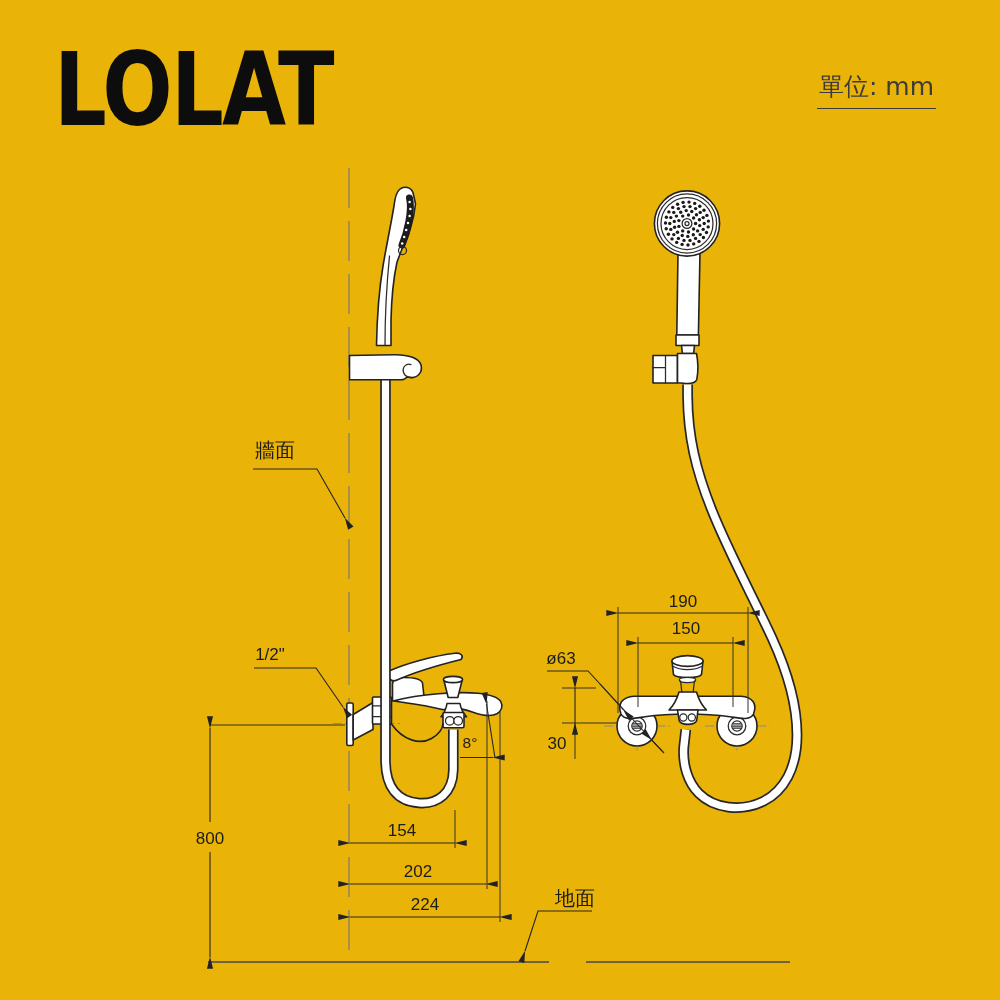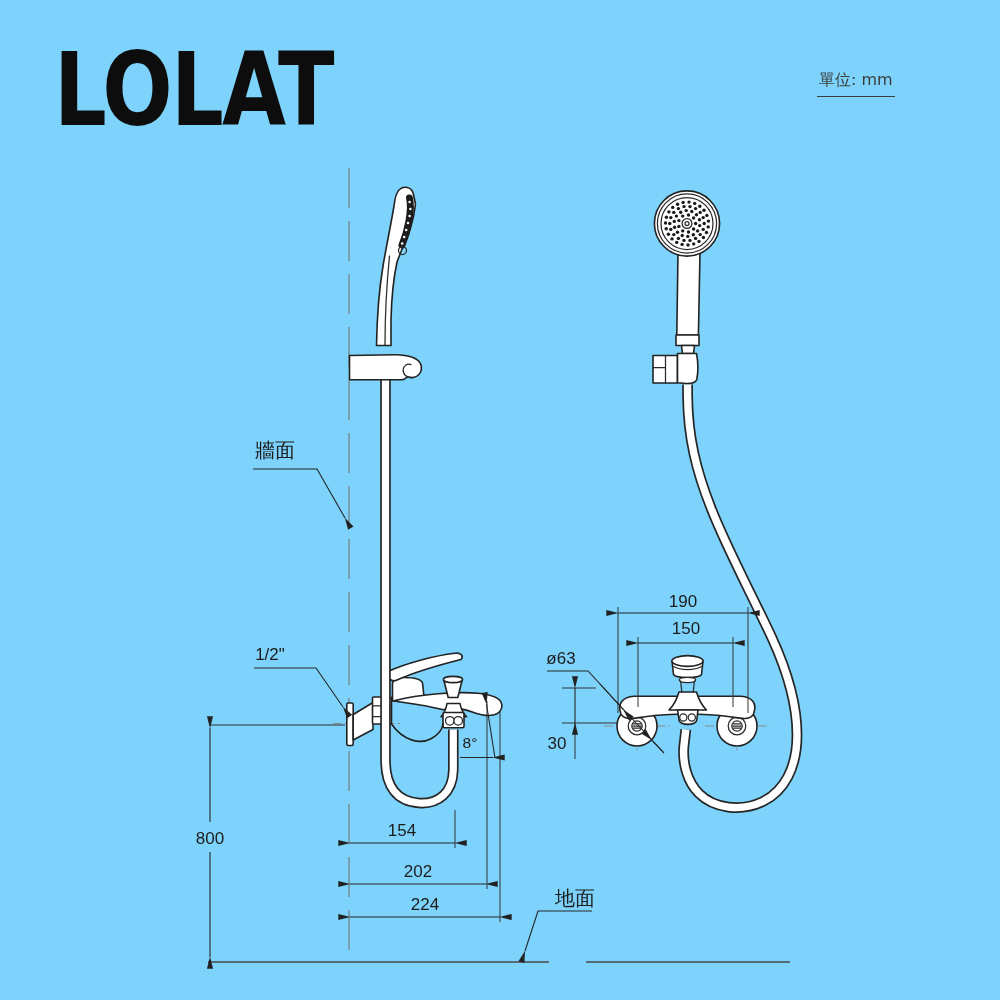--- a/index.html
+++ b/index.html
@@ -1,21 +1,21 @@
 <!DOCTYPE html>
 <html><head>
 <meta charset="utf-8">
 <style>
   html,body{margin:0;padding:0;background:#fff;}
-  .canvas{position:relative;width:1000px;height:1000px;background:#7dd3fc;overflow:hidden;
+  .canvas{position:relative;width:1000px;height:1000px;background:#eab308;overflow:hidden;
           font-family:"Liberation Sans",sans-serif;}
   .logo{position:absolute;left:54px;top:40px;font-family:"DejaVu Sans",sans-serif;
         font-weight:900;font-size:101px;line-height:1;letter-spacing:-2px;color:#0d0d0d;
         transform:scaleX(0.82);transform-origin:left top;}
-  .unit-note{position:absolute;left:817px;top:70px;font-size:16px;color:#3c3c3c;
+  .unit-note{position:absolute;left:817px;top:70px;font-size:25px;color:#3c3c3c;
              font-family:"DejaVu Sans","Liberation Sans",sans-serif;
              border-bottom:1.7px solid #3c3c3c;padding:0 2px 5px 2px;}
   svg.drawing{position:absolute;left:0;top:0;}
   .ink{stroke:#222;fill:none;stroke-width:1.6;stroke-linecap:round;stroke-linejoin:round;}
   .ink-thin{stroke:#2a2a2a;fill:none;stroke-width:1.25;stroke-linecap:round;}
   .white-fill{fill:#ffffff;}
   .hose-outer{stroke:#262626;fill:none;stroke-linecap:butt;}
   .hose-core{stroke:#ffffff;fill:none;stroke-linecap:butt;}
   .dim{stroke:#262626;stroke-width:1.1;fill:none;}
   .ext{stroke:#333;stroke-width:1.0;fill:none;}

